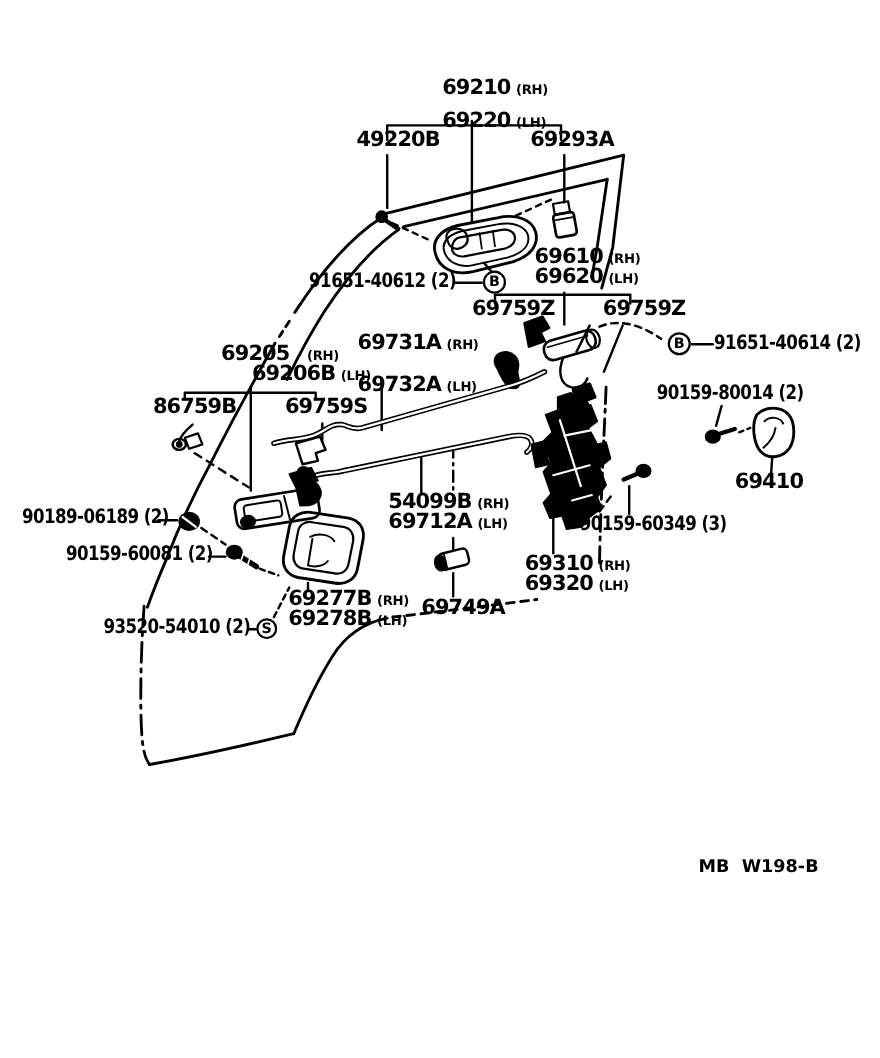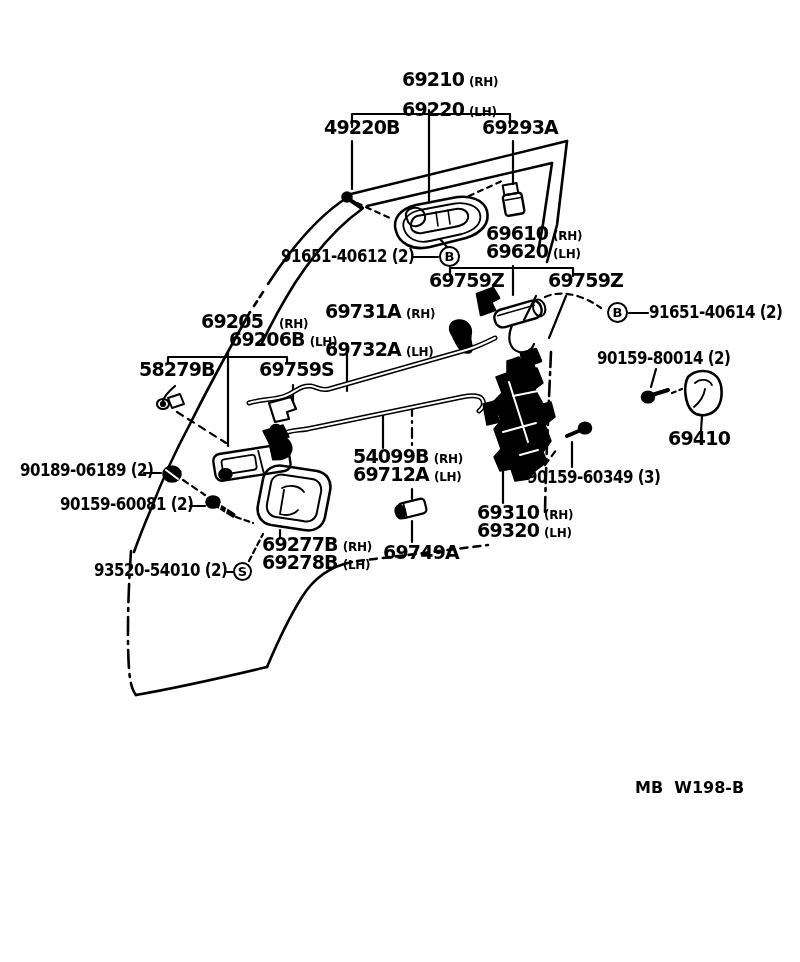--- a/index.html
+++ b/index.html
@@ -214,21 +214,21 @@
       <div class="lbl" style="left: 486px; top: 225px;"><span class="num">69610</span><span class="suf">(RH)</span></div>
       <div class="lbl" style="left: 486px; top: 243px;"><span class="num">69620</span><span class="suf">(LH)</span></div>
       <div class="lbl" style="left: 429px; top: 272px;"><span class="num">69759Z</span></div>
       <div class="lbl" style="left: 548px; top: 272px;"><span class="num">69759Z</span></div>
       <div class="lbl md" style="left: 649px; top: 303px;"><span class="num">91651-40614 (2)</span></div>
       <div class="lbl" style="left: 201px; top: 313px;"><span class="num">69205</span><span class="suf" style="margin-left: 16px;">(RH)</span></div>
       <div class="lbl" style="left: 201px; top: 331px; margin-left: 28px;"><span class="num">69206B</span><span class="suf">(LH)</span></div>
       <div class="lbl" style="left: 325px; top: 303px;"><span class="num">69731A</span><span class="suf">(RH)</span></div>
       <div class="lbl" style="left: 325px; top: 321px; margin-top: 20px;"><span class="num">69732A</span><span class="suf">(LH)</span></div>
       <div class="lbl md" style="left: 597px; top: 349px;"><span class="num">90159-80014 (2)</span></div>
-      <div class="lbl" style="left: 139px; top: 361px;"><span class="num">58279B</span></div>
+      <div class="lbl" style="left: 139px; top: 361px;"><span class="num">86759B</span></div>
       <div class="lbl" style="left: 259px; top: 361px;"><span class="num">69759S</span></div>
       <div class="lbl" style="left: 668px; top: 430px;"><span class="num">69410</span></div>
       <div class="lbl md" style="left: 20px; top: 461px;"><span class="num">90189-06189 (2)</span></div>
       <div class="lbl" style="left: 353px; top: 448px;"><span class="num">54099B</span><span class="suf">(RH)</span></div>
       <div class="lbl" style="left: 353px; top: 466px;"><span class="num">69712A</span><span class="suf">(LH)</span></div>
       <div class="lbl md" style="left: 527px; top: 468px;"><span class="num">90159-60349 (3)</span></div>
       <div class="lbl md" style="left: 60px; top: 495px;"><span class="num">90159-60081 (2)</span></div>
       <div class="lbl" style="left: 477px; top: 504px;"><span class="num">69310</span><span class="suf">(RH)</span></div>
       <div class="lbl" style="left: 477px; top: 522px;"><span class="num">69320</span><span class="suf">(LH)</span></div>
       <div class="lbl" style="left: 262px; top: 536px;"><span class="num">69277B</span><span class="suf">(RH)</span></div>

